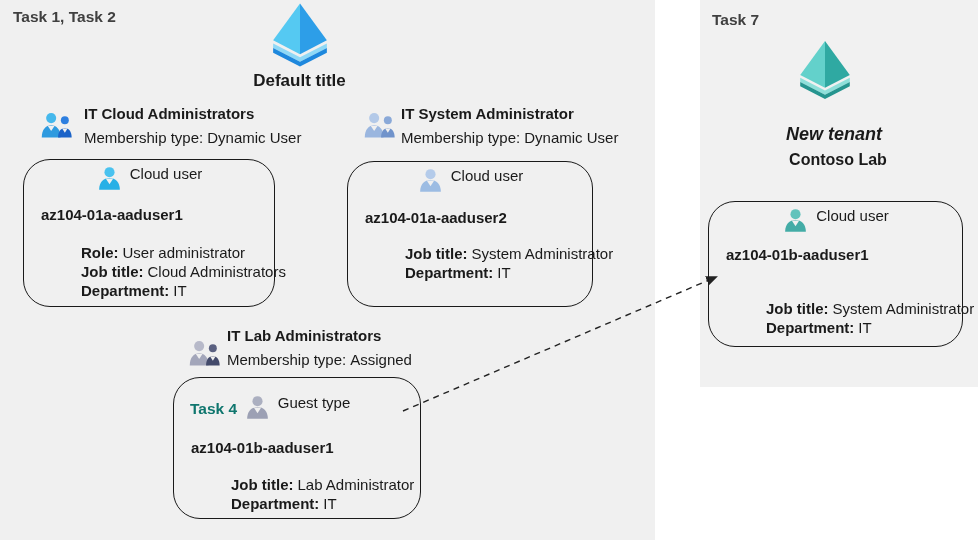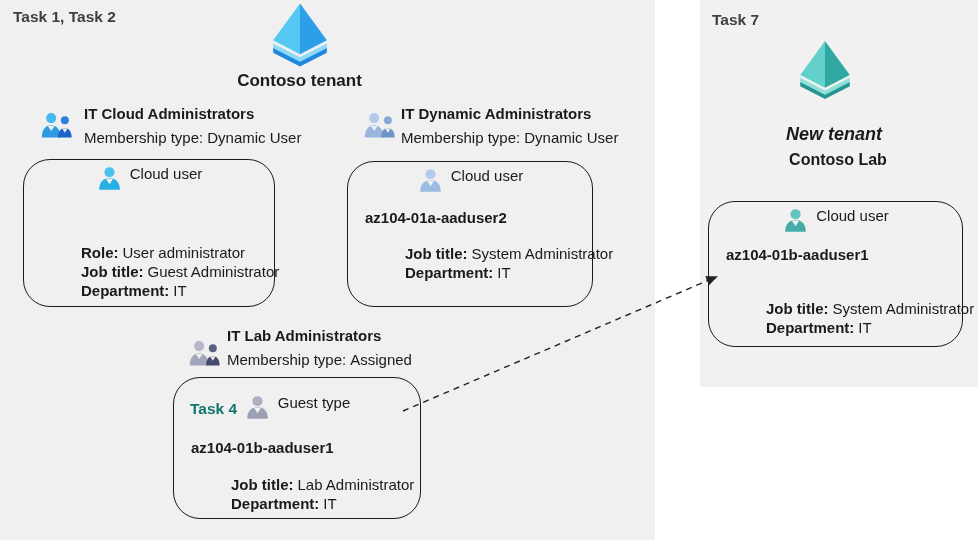--- a/index.html
+++ b/index.html
@@ -56,21 +56,21 @@
 
 <div class="task-label task-left">Task 1, Task 2</div>
 <div class="task-label task-right">Task 7</div>
 
 <svg class="tenant-icon" style="left:261px;top:2px;width:78px;height:66px;" viewBox="0 0 96 86">
   <polygon points="48,2 13,50 48,68" fill="#55C9F2"></polygon>
   <polygon points="48,2 83,50 48,68" fill="#2D9EE8"></polygon>
   <polygon points="13,54 48,72 83,54 83,60 48,78 13,60" fill="#8ED9F7"></polygon>
   <polygon points="13,60 48,78 83,60 83,66 48,84 13,66" fill="#1E88DD"></polygon>
 </svg>
-<div class="tenant-label default-tenant-label">Contoso tenant</div>
+<div class="tenant-label default-tenant-label">Default title</div>
 
 <svg class="tenant-icon" style="left:791px;top:39px;width:68px;height:62px;" viewBox="0 0 96 86">
   <polygon points="48,2 13,50 48,68" fill="#63D1CB"></polygon>
   <polygon points="48,2 83,50 48,68" fill="#2FA9A2"></polygon>
   <polygon points="13,54 48,72 83,54 83,60 48,78 13,60" fill="#8FE0DA"></polygon>
   <polygon points="13,60 48,78 83,60 83,66 48,84 13,66" fill="#26958F"></polygon>
 </svg>
 <div class="tenant-label new-tenant-title">New tenant</div>
 <div class="tenant-label new-tenant-name">Contoso Lab</div>
 
@@ -88,21 +88,21 @@
 </div>
 
 <svg class="group-icon" style="left:363px;top:110px;" viewBox="0 0 34 29">
   <circle cx="11.5" cy="7.9" r="5.2" fill="#B3C9E8"></circle>
   <path d="M1.8 28 C1.8 19.8 6 15.4 11.5 15.4 C17 15.4 21.2 19.8 21.2 28 Z" fill="#9AB6DF"></path>
   <polygon points="7.9,15.7 15.1,15.7 11.5,21.2" fill="#F0F0F0"></polygon>
   <circle cx="25.6" cy="10.2" r="4.1" fill="#8AA9D8"></circle>
   <path d="M18.6 28 C18.6 21.6 21.4 18.4 25.6 18.4 C29.8 18.4 32.6 21.6 32.6 28 Z" fill="#7093CB"></path>
   <polygon points="22.9,18.7 28.3,18.7 25.6,22.9" fill="#F0F0F0"></polygon>
 </svg>
-<div class="group-title" style="left:401px;top:105px;">IT Dynamic Administrators</div>
+<div class="group-title" style="left:401px;top:105px;">IT System Administrator</div>
 <div class="kv" style="left:401px;top:129px;">
   <span class="lbl">Membership type:</span><span>Dynamic User</span>
 </div>
 
 <svg class="group-icon" style="left:188px;top:338px;" viewBox="0 0 34 29">
   <circle cx="11.5" cy="7.9" r="5.2" fill="#B7B9C9"></circle>
   <path d="M1.8 28 C1.8 19.8 6 15.4 11.5 15.4 C17 15.4 21.2 19.8 21.2 28 Z" fill="#A3A6BA"></path>
   <polygon points="7.9,15.7 15.1,15.7 11.5,21.2" fill="#F0F0F0"></polygon>
   <circle cx="25.6" cy="10.2" r="4.1" fill="#5A6080"></circle>
   <path d="M18.6 28 C18.6 21.6 21.4 18.4 25.6 18.4 C29.8 18.4 32.6 21.6 32.6 28 Z" fill="#434A6B"></path>
@@ -115,23 +115,24 @@
 
 <div class="ubox" style="left:23px;top:159px;width:250px;height:146px;">
   <div class="ubox-head" style="top:5px;">
     <svg class="person-icon" viewBox="0 0 24 24">
       <circle cx="12" cy="6.4" r="4.5" fill="#49C2EF"></circle>
       <path d="M2.8 22 C2.8 15.2 6.6 11.6 12 11.6 C17.4 11.6 21.2 15.2 21.2 22 Z" fill="#27B0E6"></path>
       <polygon points="8.7,11.9 15.3,11.9 12,17" fill="#F0F0F0"></polygon>
     </svg>
     <span>Cloud user</span>
   </div>
+  <div class="uname" style="top:46px;">az104-01a-aaduser1</div>
   <div class="ufields" style="top:83px;">
     <div class="row"><span class="lbl">Role:</span><span>User administrator</span></div>
-    <div class="row"><span class="lbl">Job title:</span><span>Guest Administrator</span></div>
+    <div class="row"><span class="lbl">Job title:</span><span>Cloud Administrators</span></div>
     <div class="row"><span class="lbl">Department:</span><span>IT</span></div>
   </div>
 </div>
 
 <div class="ubox" style="left:347px;top:161px;width:244px;height:144px;">
   <div class="ubox-head" style="top:5px;">
     <svg class="person-icon" viewBox="0 0 24 24">
       <circle cx="12" cy="6.4" r="4.5" fill="#B4CBEA"></circle>
       <path d="M2.8 22 C2.8 15.2 6.6 11.6 12 11.6 C17.4 11.6 21.2 15.2 21.2 22 Z" fill="#9CBCE3"></path>
       <polygon points="8.7,11.9 15.3,11.9 12,17" fill="#F0F0F0"></polygon>

